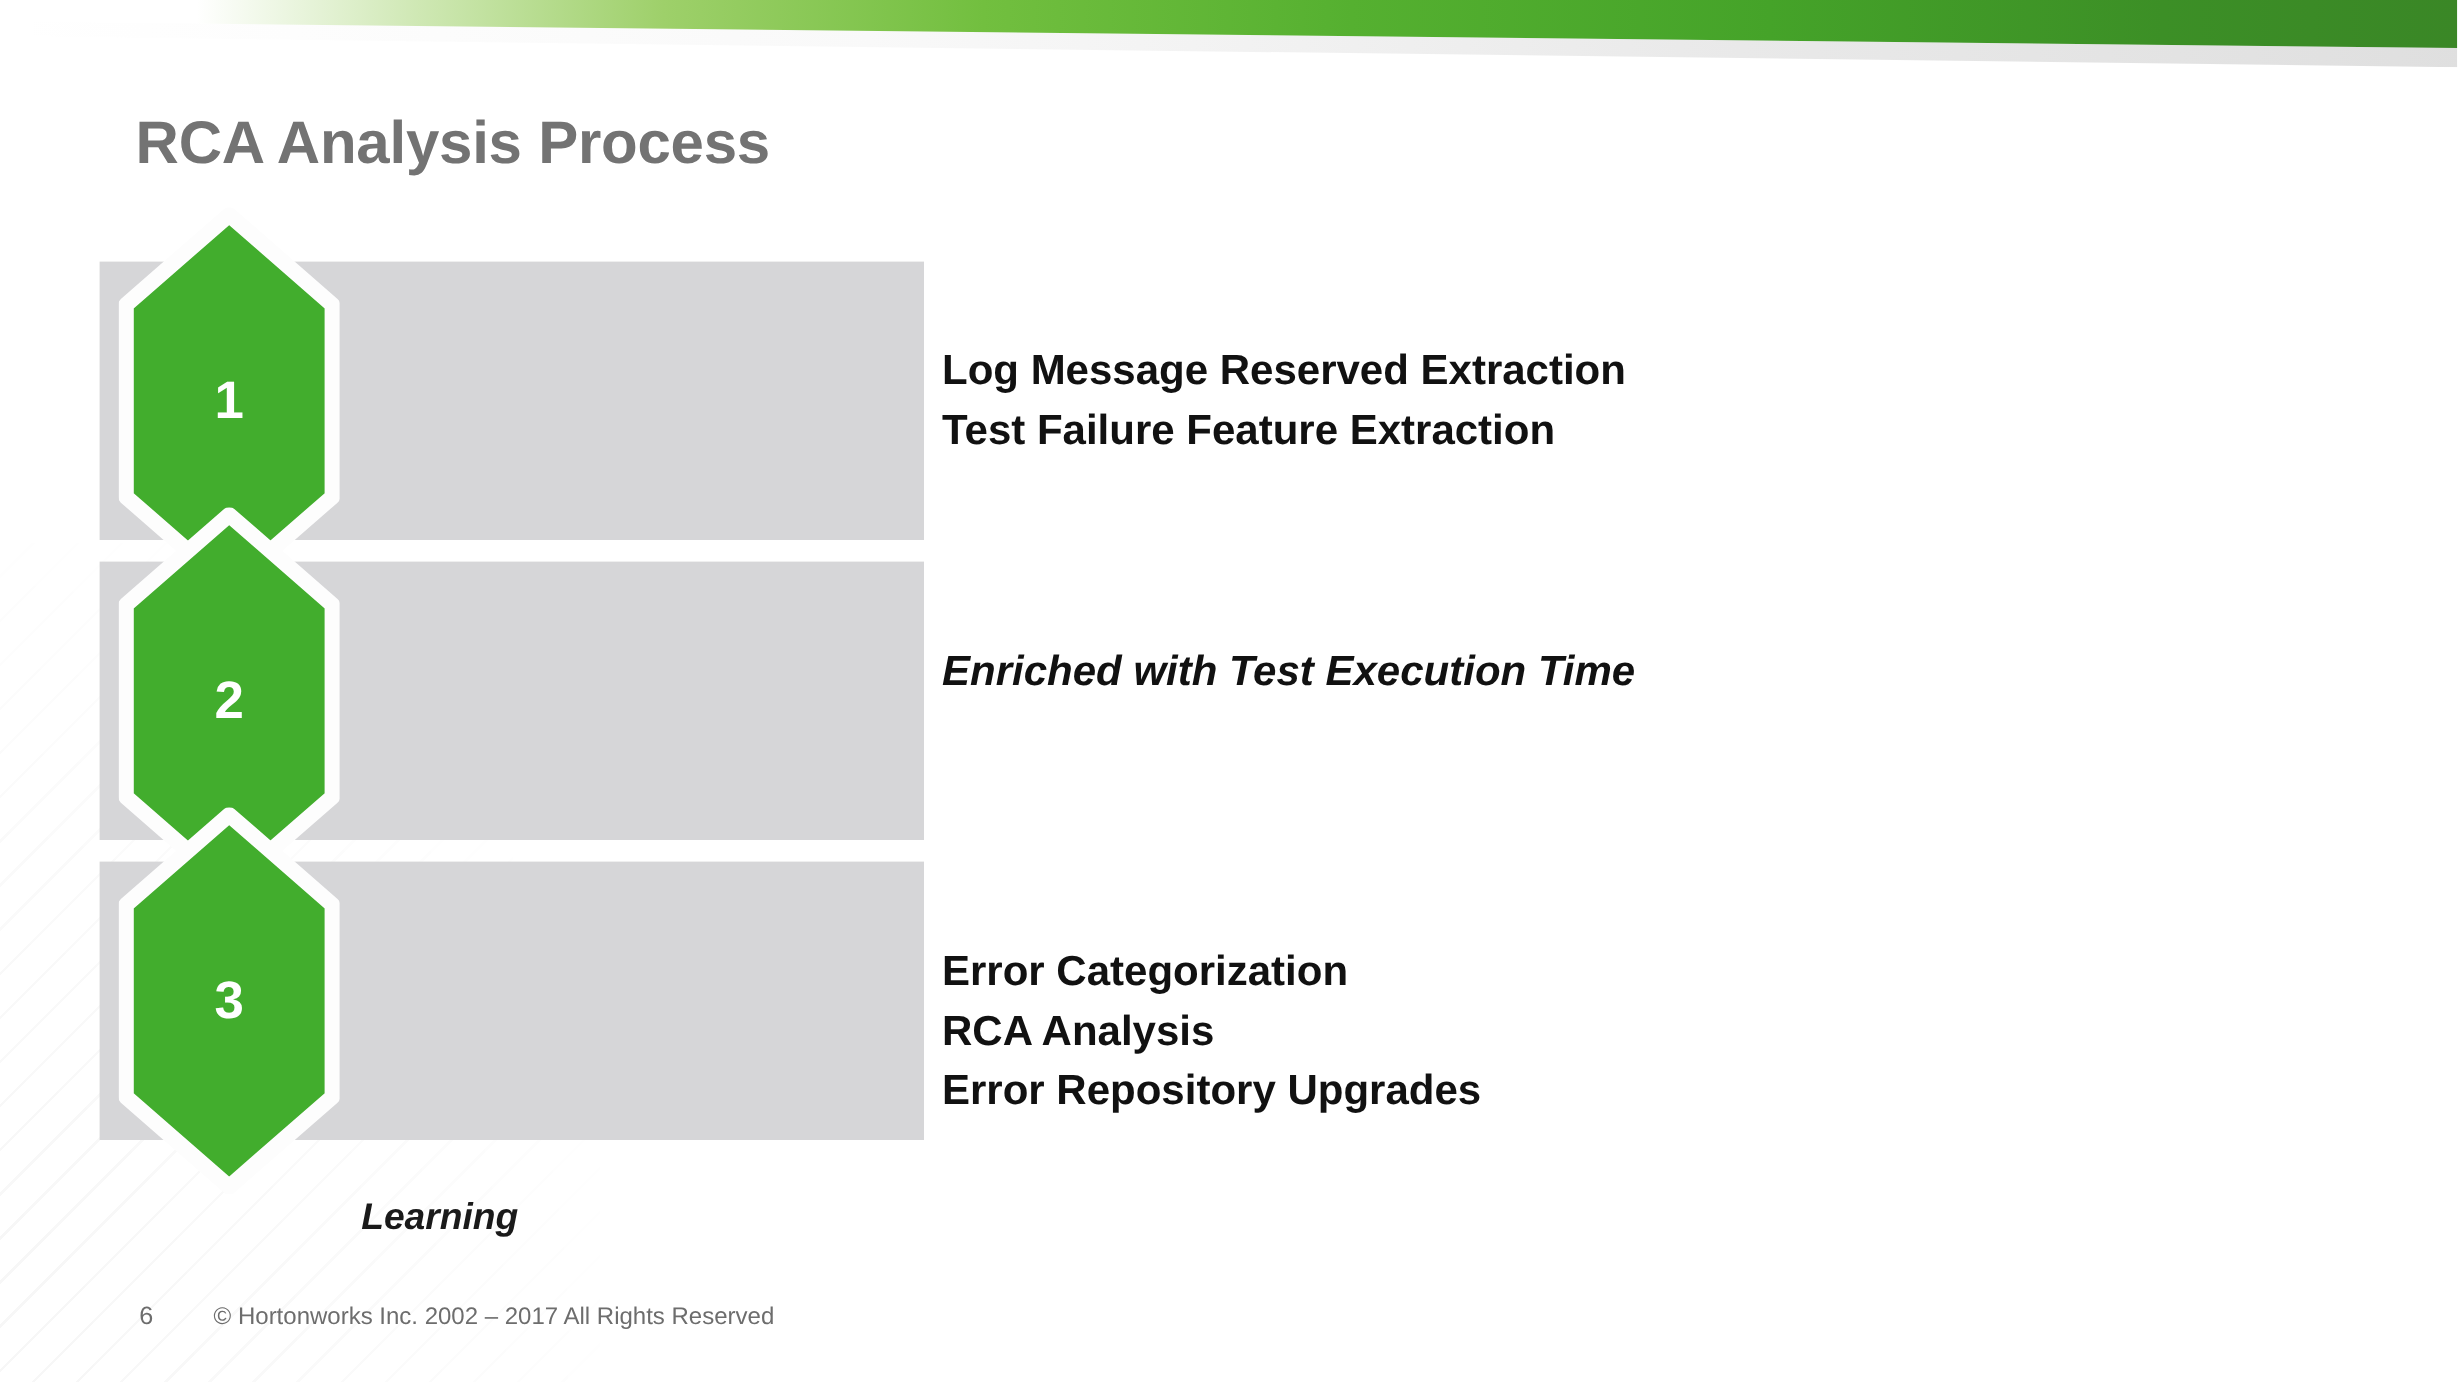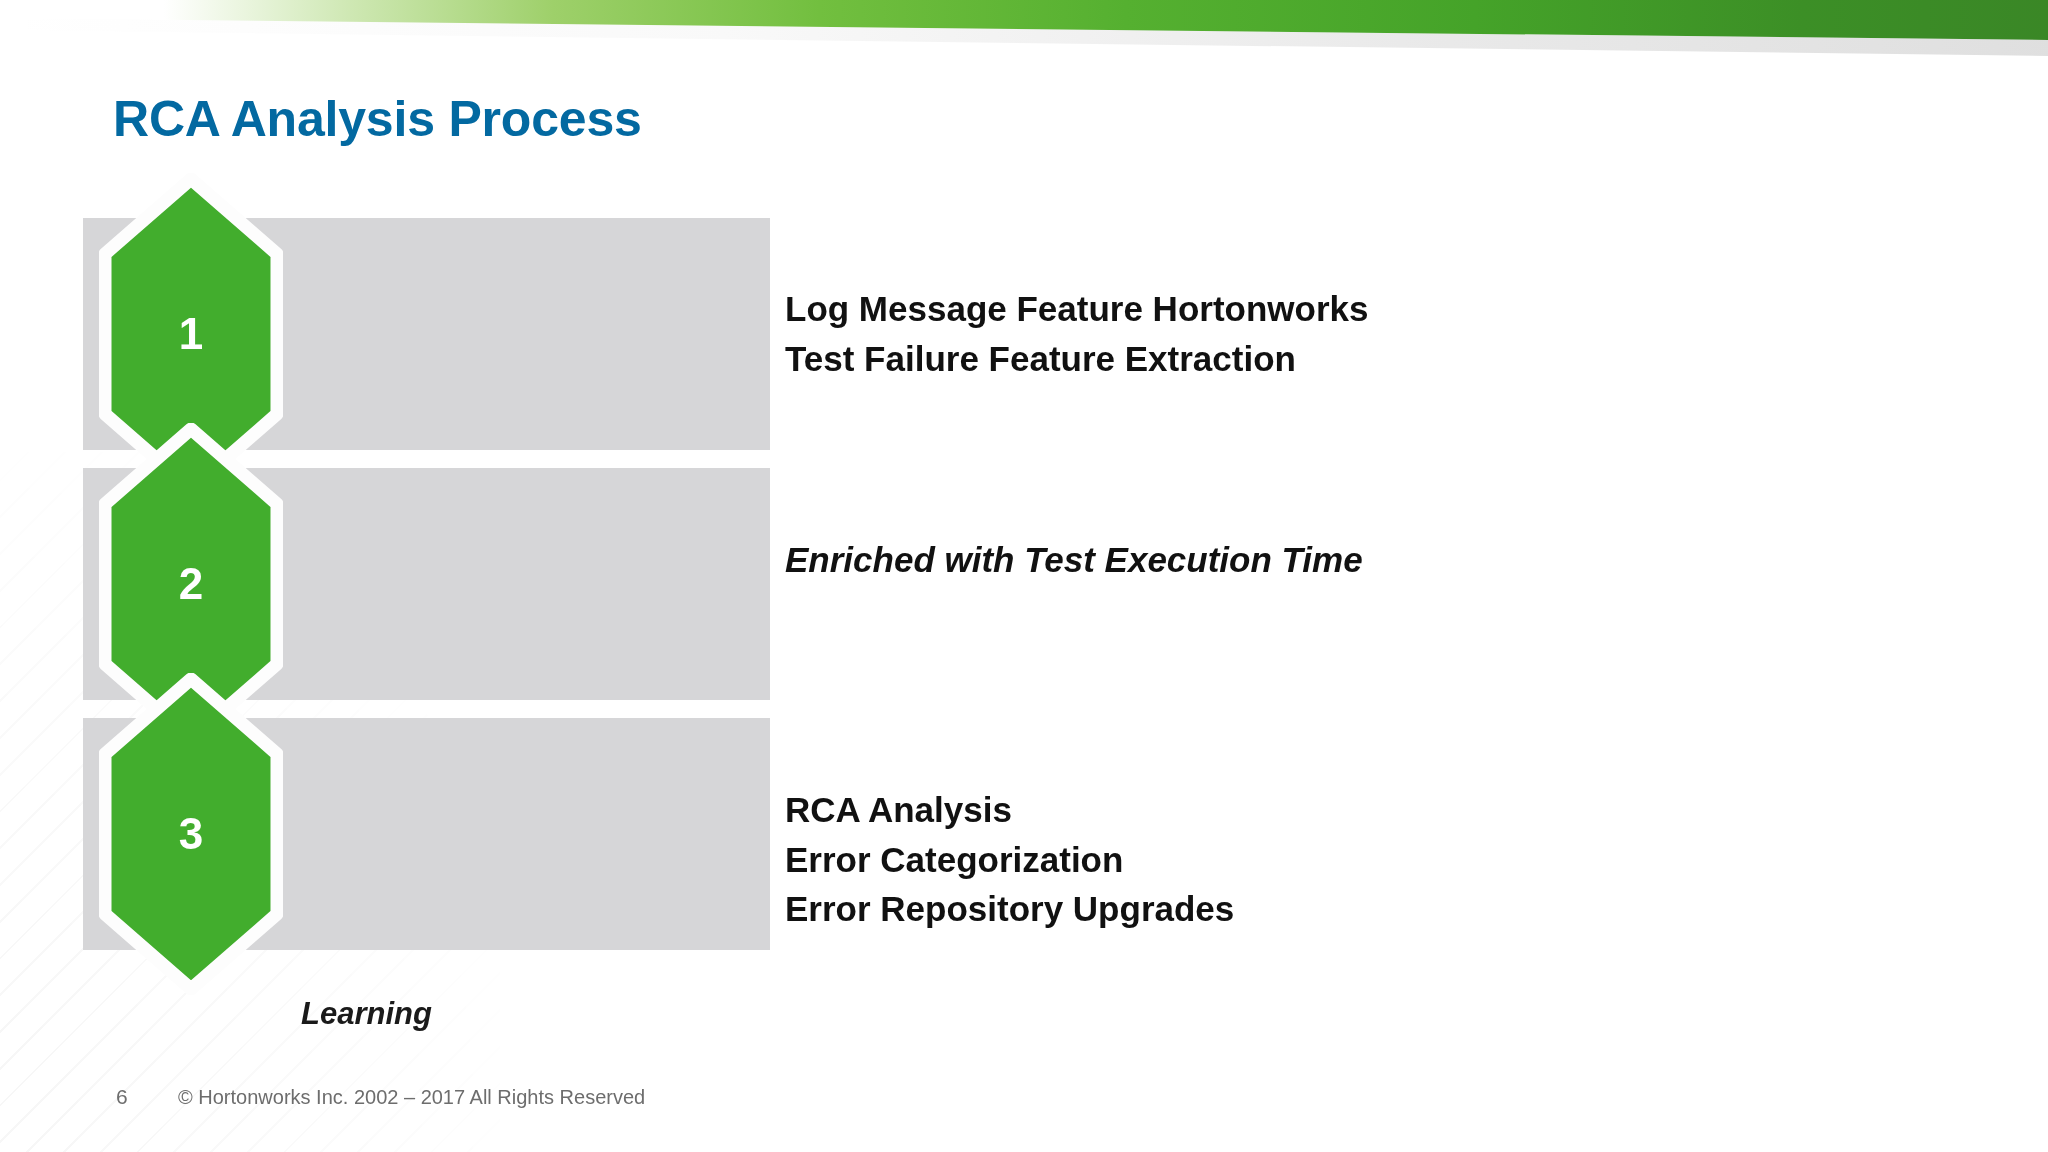--- a/index.html
+++ b/index.html
@@ -74,21 +74,21 @@
     pointer-events: none;
   }
 
   
   .title {
     position: absolute;
     left: 113px;
     top: 90px;
     font-size: 50px;
     font-weight: bold;
-    color: #0369a1;
+    color: #737373;
     letter-spacing: -0.2px;
     white-space: nowrap;
   }
 
   
   .row {
     position: absolute;
     left: 83px;
     width: 687px;
     height: 232px;
@@ -183,21 +183,21 @@
   <div class="row" id="row-0">
     <div class="hex-wrap">
       <svg class="hex" viewBox="0 0 184 322">
         <polygon points="92,6 178,81 178,241 92,316 6,241 6,81" fill="#42ad2d" stroke="#fdfdfd" stroke-width="13" stroke-linejoin="round"></polygon>
       </svg>
       <div class="hex-num">1</div>
     </div>
   </div>
 
   <div class="details" id="details-0">
-    <div>Log Message Feature Hortonworks</div>
+    <div>Log Message Reserved Extraction</div>
     <div>Test Failure Feature Extraction</div>
   </div>
 
   <div class="row" id="row-1">
     <div class="hex-wrap">
       <svg class="hex" viewBox="0 0 184 322">
         <polygon points="92,6 178,81 178,241 92,316 6,241 6,81" fill="#42ad2d" stroke="#fdfdfd" stroke-width="13" stroke-linejoin="round"></polygon>
       </svg>
       <div class="hex-num">2</div>
     </div>
@@ -212,21 +212,21 @@
     <div class="hex-wrap">
       <svg class="hex" viewBox="0 0 184 322">
         <polygon points="92,6 178,81 178,241 92,316 6,241 6,81" fill="#42ad2d" stroke="#fdfdfd" stroke-width="13" stroke-linejoin="round"></polygon>
       </svg>
       <div class="hex-num">3</div>
     </div>
     <div class="step-label">Learning</div>
   </div>
 
   <div class="details" id="details-2">
+    <div>Error Categorization</div>
     <div>RCA Analysis</div>
-    <div>Error Categorization</div>
     <div>Error Repository Upgrades</div>
   </div>
 
   <div class="footer-page">6</div>
   <div class="footer-copy">© Hortonworks Inc. 2002 – 2017  All Rights Reserved</div>
 
 </div>
 
 </body></html>

